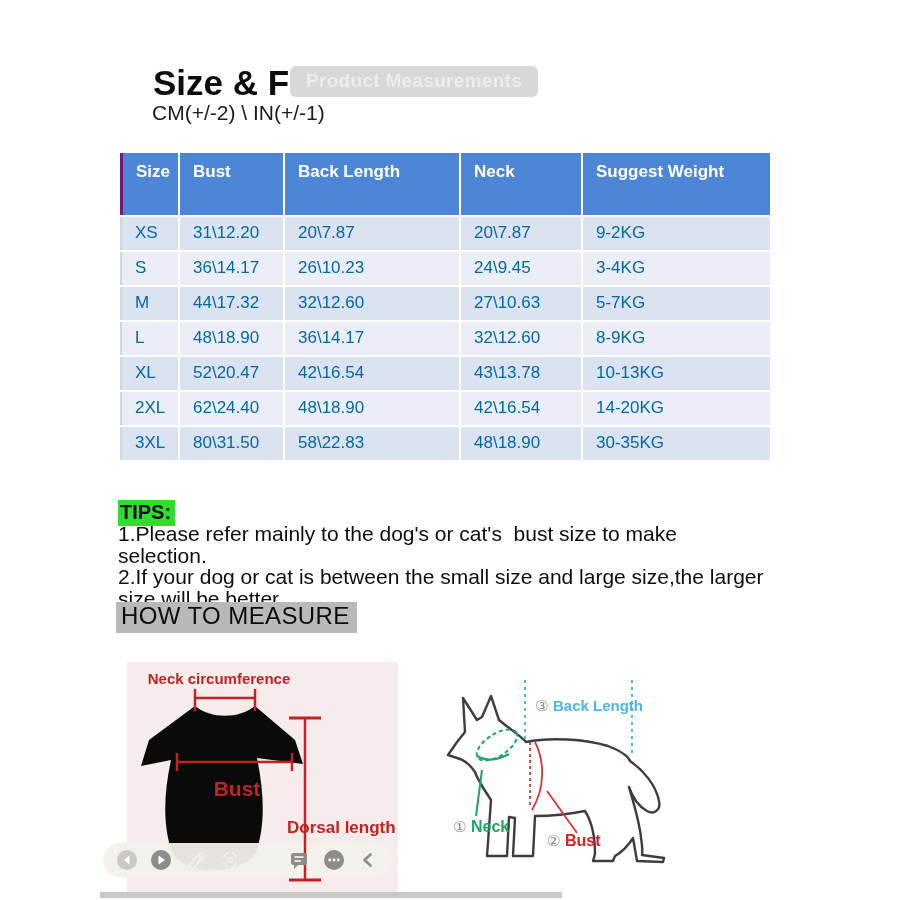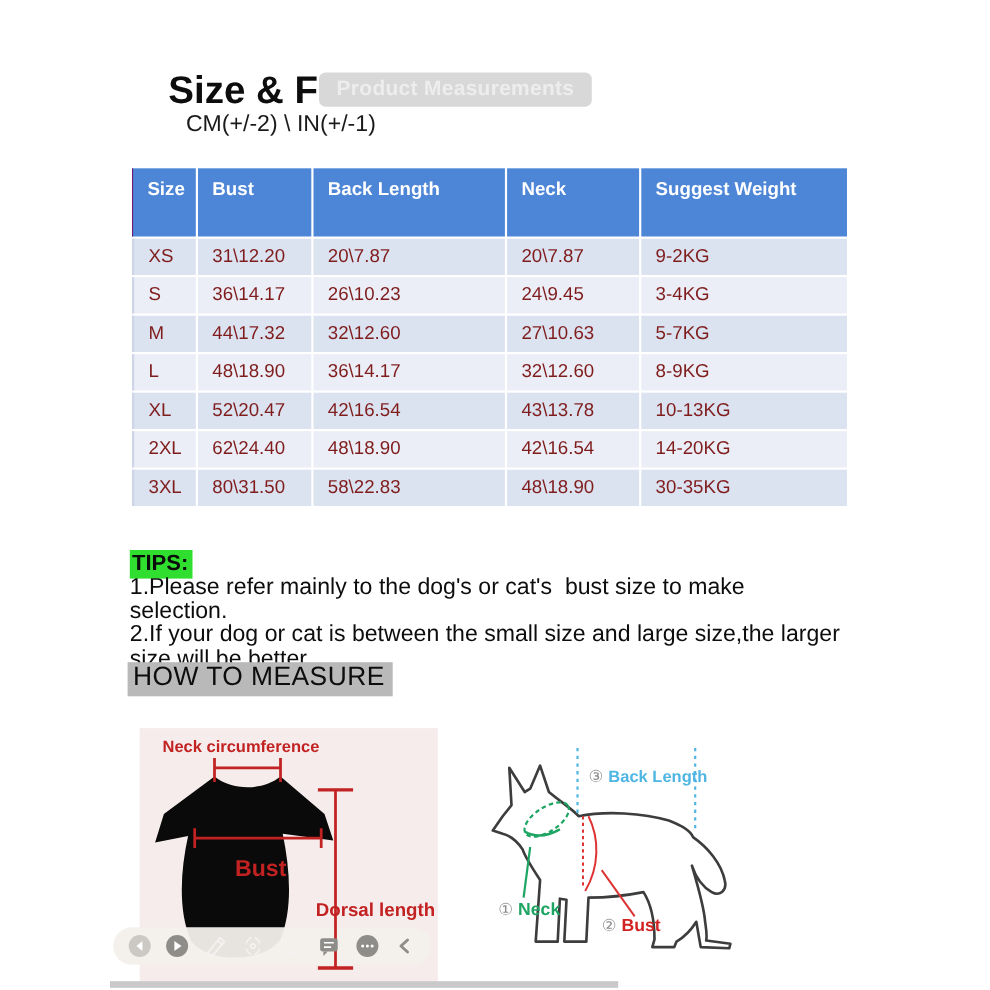--- a/index.html
+++ b/index.html
@@ -7,29 +7,29 @@
     width:900px;height:900px;background:#ffffff;
     font-family:"Liberation Sans","DejaVu Sans",sans-serif;
     position:relative;overflow:hidden;color:#111;
   }
   .abs{position:absolute;}
 
   
   .page-title{left:153px;top:63px;font-size:35px;font-weight:bold;color:#0d0d0d;}
   .badge{left:290px;top:66px;background:#d8d8d8;color:#ededed;font-size:19px;
          padding:4px 16px 5px 16px;border-radius:6px;font-weight:bold;letter-spacing:.3px;}
-  .tolerance{left:152px;top:101px;font-size:21px;color:#1a1a1a;margin-left:17px;}
+  .tolerance{left:152px;top:101px;font-size:21px;color:#1a1a1a;}
 
   
   .size-table{left:118px;top:151px;}
   table{border-collapse:separate;border-spacing:2px;table-layout:fixed;width:648px;background:#fff;}
   th{background:#4d86d7;color:#ffffff;font-size:17px;font-weight:bold;text-align:left;
      vertical-align:top;padding:9px 0 33px 13px;}
-  th:first-child{border-left:1px solid #701a75;margin-left:35px;}
-  td{font-size:17px;color:#7f1d1d;padding:6px 0 7px 13px;}
+  th:first-child{border-left:3px solid #701a75;margin-left:35px;}
+  td{font-size:17px;color:#0369a1;padding:6px 0 7px 13px;}
   tbody tr:nth-child(odd) td{background:#dbe2f0;}
   tbody tr:nth-child(even) td{background:#ebeef7;}
   tbody td:first-child{border-left:2px solid #cdd5e7;}
 
   
   .tips-label{left:118px;top:500px;font-size:20px;font-weight:bold;color:#0b0b0b;
               background:#30de30;padding:1px 4px 2px 2px;}
   .tips-text{left:118px;top:523px;width:652px;font-size:21px;line-height:21.5px;
              color:#0d0d0d;white-space:pre-wrap;}
 

